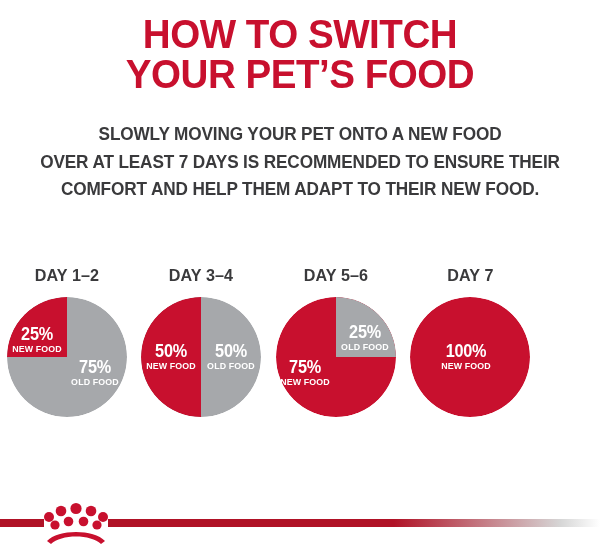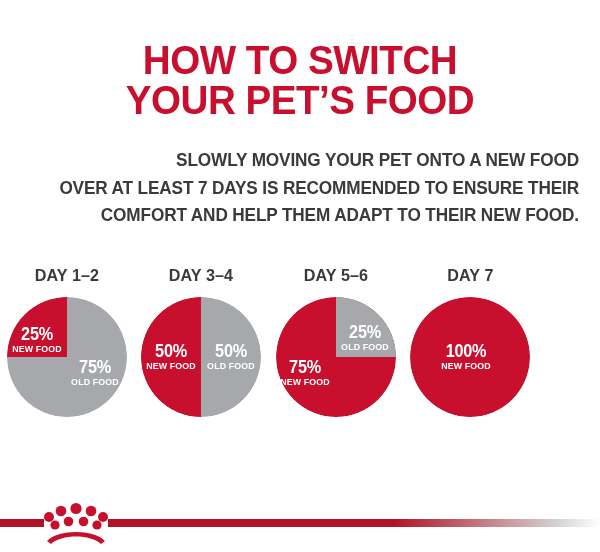--- a/index.html
+++ b/index.html
@@ -12,35 +12,34 @@
     background: #ffffff;
     font-family: "Liberation Sans", sans-serif;
     overflow: hidden;
     position: relative;
   }
 
   
   .title-block {
     text-align: center;
     padding-top: 14px;
-    margin-top: 26px;
   }
   .title-line {
     color: #C8102E;
     font-weight: bold;
     font-size: 41px;
     line-height: 0.98;
     letter-spacing: -0.5px;
     transform: scaleX(0.94);
     white-space: nowrap;
   }
 
   
   .subtitle-block {
-    text-align: right;
+    text-align: center;
     margin-top: 26px;
   }
   .subtitle-line {
     color: #3a3a3c;
     font-weight: bold;
     font-size: 18.5px;
     line-height: 1.48;
     letter-spacing: -0.15px;
     transform: scaleX(0.93);
     white-space: nowrap;

